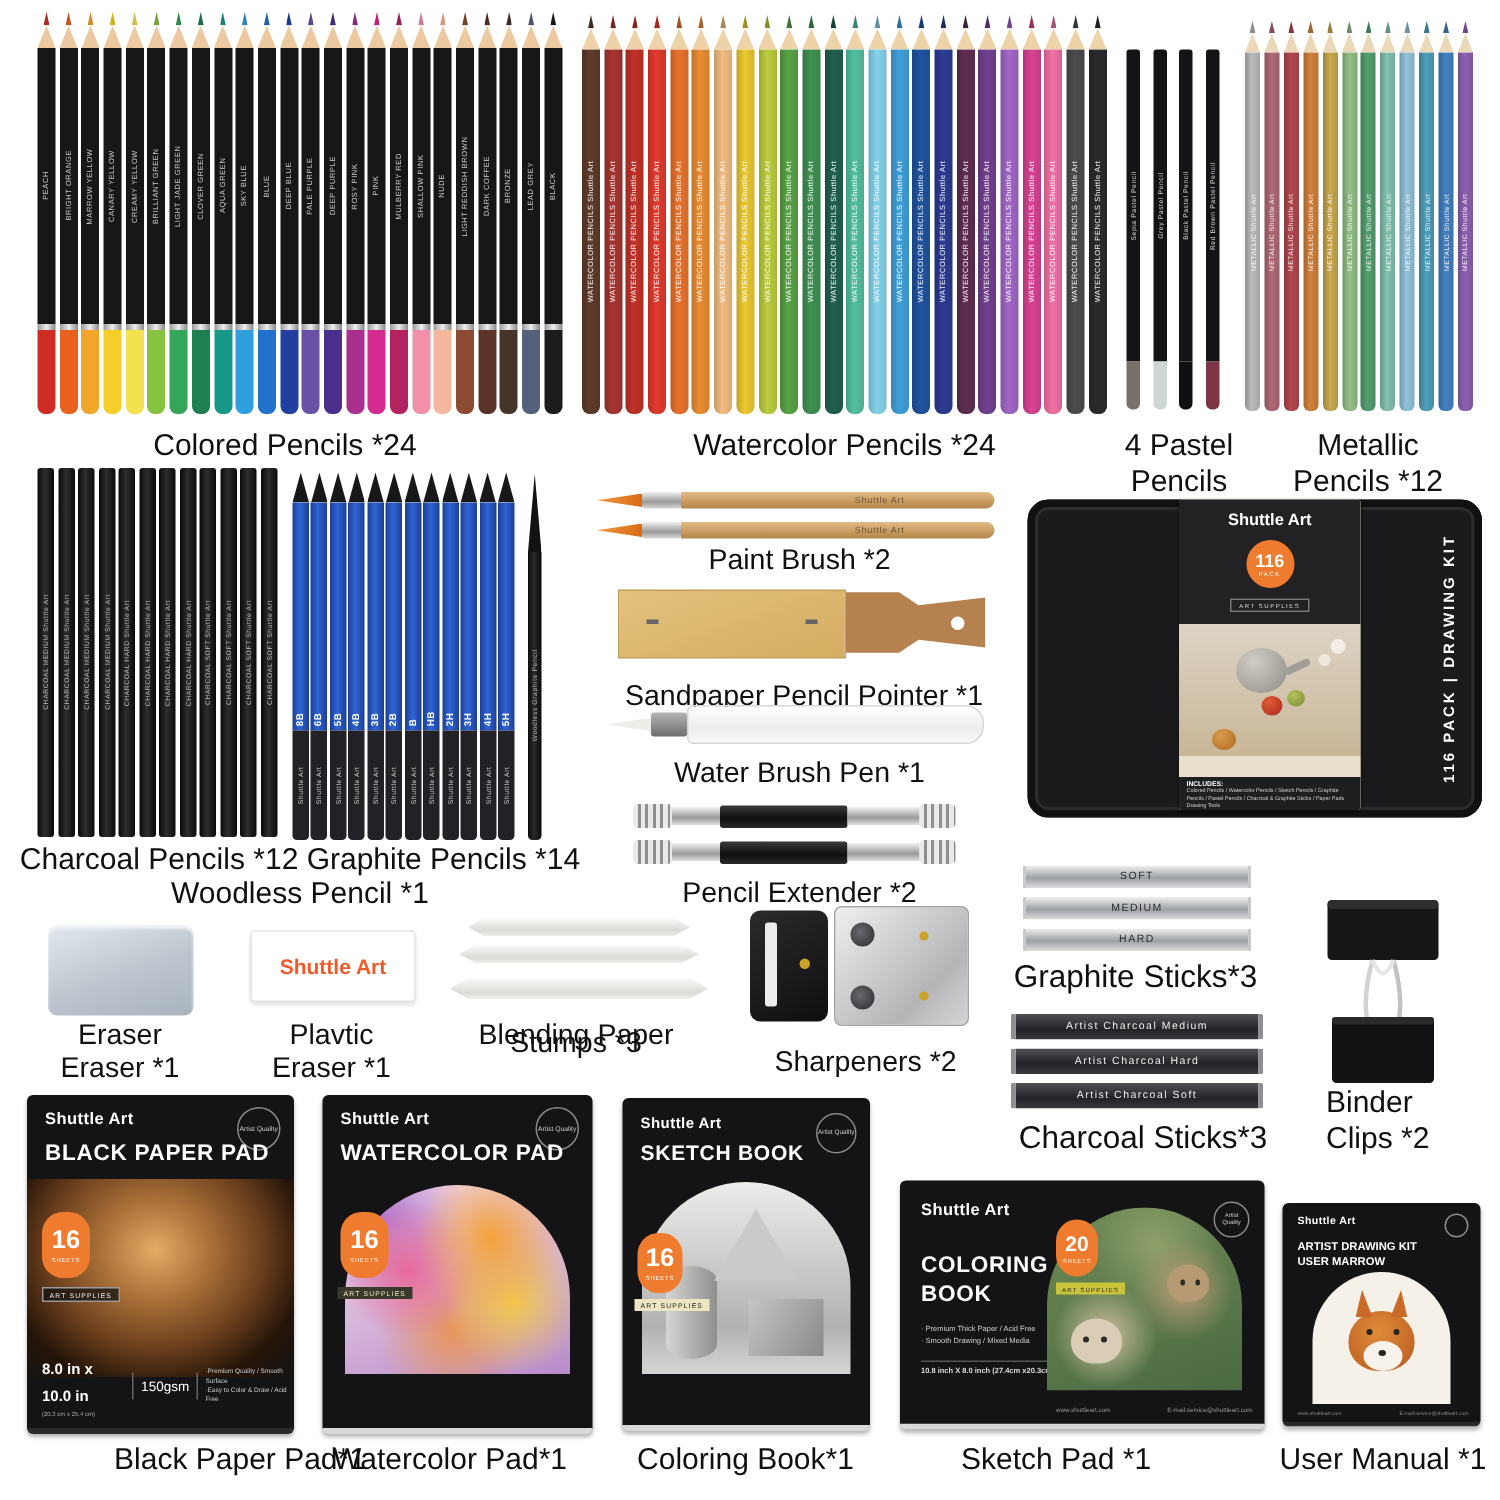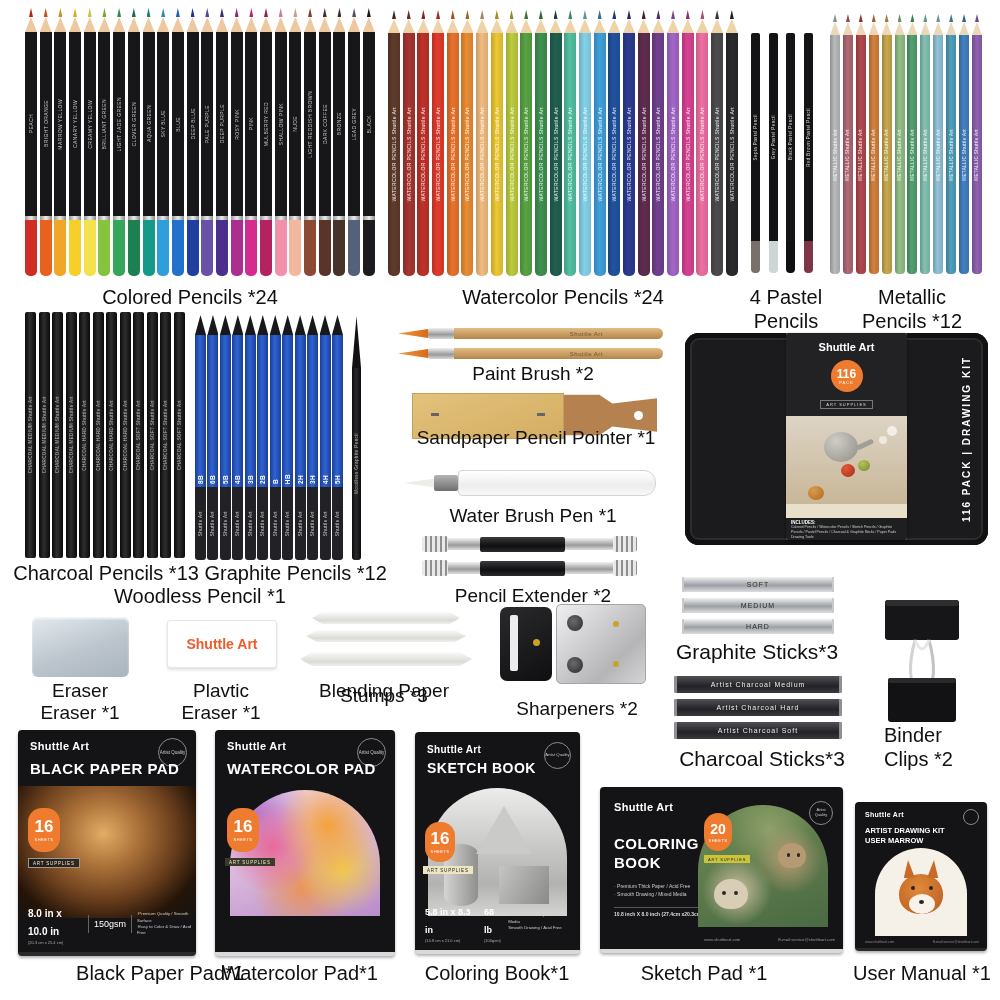--- a/index.html
+++ b/index.html
@@ -740,21 +740,21 @@
           <div class="vtext" style="color: rgb(207, 207, 207); font-size: 4.5px;">Shuttle Art</div>
         </div>
       </div>
     </div>
   <div id="woodless" style="position:absolute;left:352px;top:316px;width:9px;height:244px;display:flex;flex-direction:column;align-items:center;">
     <div class="tri" style="width:9px;height:52px;background:#121214;"></div>
     <div style="width:9px;flex:1;background:linear-gradient(90deg,#0c0c0e,#2a2a2c 45%,#0c0c0e);border-radius:0 0 3px 3px;display:flex;align-items:center;justify-content:center;overflow:hidden;">
       <div class="vtext" style="color:#b5b5b5;font-size:4.5px;">Woodless Graphite Pencil</div>
     </div>
   </div>
-  <div class="lbl" style="left:200px;top:562px;">Charcoal Pencils *13 Graphite Pencils *12</div>
+  <div class="lbl" style="left:200px;top:562px;">Charcoal Pencils *12 Graphite Pencils *14</div>
   <div class="lbl" style="left:200px;top:585px;">Woodless Pencil *1</div>
 
   <div class="brush" style="left:398px;top:327px;width:265px;height:13px;">
     <div class="bristle"></div>
     <div class="bferrule"></div>
     <div class="bhandle">
         <span>Shuttle Art</span>
       </div>
   </div>
   <div class="brush" style="left:398px;top:347px;width:265px;height:13px;">
@@ -768,21 +768,21 @@
 
   <div style="position:absolute;left:412px;top:393px;width:245px;height:44px;display:flex;">
     <div style="width:150px;height:44px;background:linear-gradient(160deg,#e3c27c,#d4ad62);border:1px solid #c2a059;position:relative;">
       <div style="position:absolute;left:18px;top:19px;width:8px;height:3px;background:#666;"></div>
       <div style="position:absolute;right:18px;top:19px;width:8px;height:3px;background:#666;"></div>
     </div>
     <div style="flex:1;height:44px;background:#b5824f;clip-path:polygon(0 4%,38% 4%,52% 24%,100% 12%,100% 88%,52% 76%,38% 96%,0 96%);position:relative;">
       <div style="position:absolute;right:14px;top:18px;width:9px;height:9px;border-radius:50%;background:#fff;"></div>
     </div>
   </div>
-  <div class="lbl lbl-s" style="left:536px;top:427px;">Sandpaper Pencil Pointer *1</div>
+  <div class="lbl lbl-s" style="left:536px;top:454px;">Sandpaper Pencil Pointer *1</div>
 
   <div style="position:absolute;left:404px;top:470px;width:252px;height:26px;display:flex;align-items:center;">
     <div style="width:30px;height:9px;background:#ededea;clip-path:polygon(0 50%,100% 0,100% 100%);"></div>
     <div style="width:24px;height:16px;background:linear-gradient(180deg,#b5b5b5,#6e6e6e);border-radius:2px;"></div>
     <div style="flex:1;height:24px;background:linear-gradient(180deg,#ffffff,#ededed 60%,#f8f8f8);border:1px solid #d5d5d5;border-radius:4px 12px 12px 4px;"></div>
   </div>
   <div class="lbl lbl-s" style="left:533px;top:505px;">Water Brush Pen *1</div>
 
   <div style="position:absolute;left:422px;top:536px;width:215px;height:16px;display:flex;align-items:center;">
     <div style="width:26px;height:16px;background:repeating-linear-gradient(90deg,#e9e9e9 0 3px,#8f8f8f 3px 5px);border-radius:3px;"></div>
@@ -925,28 +925,20 @@
     <div class="arch" style="left:13px;top:56px;width:139px;height:128px;border-radius:70px 70px 0 0;background:linear-gradient(180deg,#ececea,#b2b2b0 75%,#d5d5d3);">
       <div style="position:absolute;left:16px;bottom:10px;width:34px;height:62px;background:linear-gradient(90deg,#d5d5d3,#8f8f8d);border-radius:17px/10px;"></div>
       <div style="position:absolute;right:18px;bottom:12px;width:50px;height:38px;background:linear-gradient(120deg,#c5c5c3,#8a8a88);"></div>
       <div style="position:absolute;left:48px;top:18px;width:56px;height:48px;background:#cacac8;clip-path:polygon(50% 0,100% 100%,0 100%);"></div>
     </div>
     <div class="sheets" style="left:10px;top:90px;width:30px;height:40px;">
       <b>16</b>
         <i>SHEETS</i>
     </div>
     <div class="supbadge" style="left:8px;top:134px;background:#ece5c2;color:#222;">ART SUPPLIES</div>
-    <div class="padinfo" style="gap:4px;">
-      <div class="sz"><b style="font-size:9px;">5.8 in x 8.3 in</b><div>(14.8 cm x 21.0 cm)</div></div>
-      <div class="sz"><b style="font-size:9px;">68 lb</b><div>(100gsm)</div></div>
-      <div class="feat">
-        <div>Premium Thick Paper / Mixed Media</div>
-        <div>Smooth Drawing / Acid Free</div>
-      </div>
-    </div>
   </div>
 
   <div class="pad" style="left:600px;top:787px;width:243px;height:162px;border-bottom:4px solid #d9d9d9;">
     <div class="pad-brand" style="left:14px;top:14px;font-size:11px;">Shuttle Art</div>
     <div class="qbadge" style="right:10px;top:14px;width:22px;height:22px;font-size:4px;">Artist Quality</div>
     <div style="position:absolute;left:14px;top:48px;font-size:15px;font-weight:bold;letter-spacing:.5px;line-height:1.25;">
       <div>COLORING</div>
       <div>BOOK</div>
     </div>
     <div class="feat" style="position:absolute;left:14px;top:96px;font-size:5px;">

